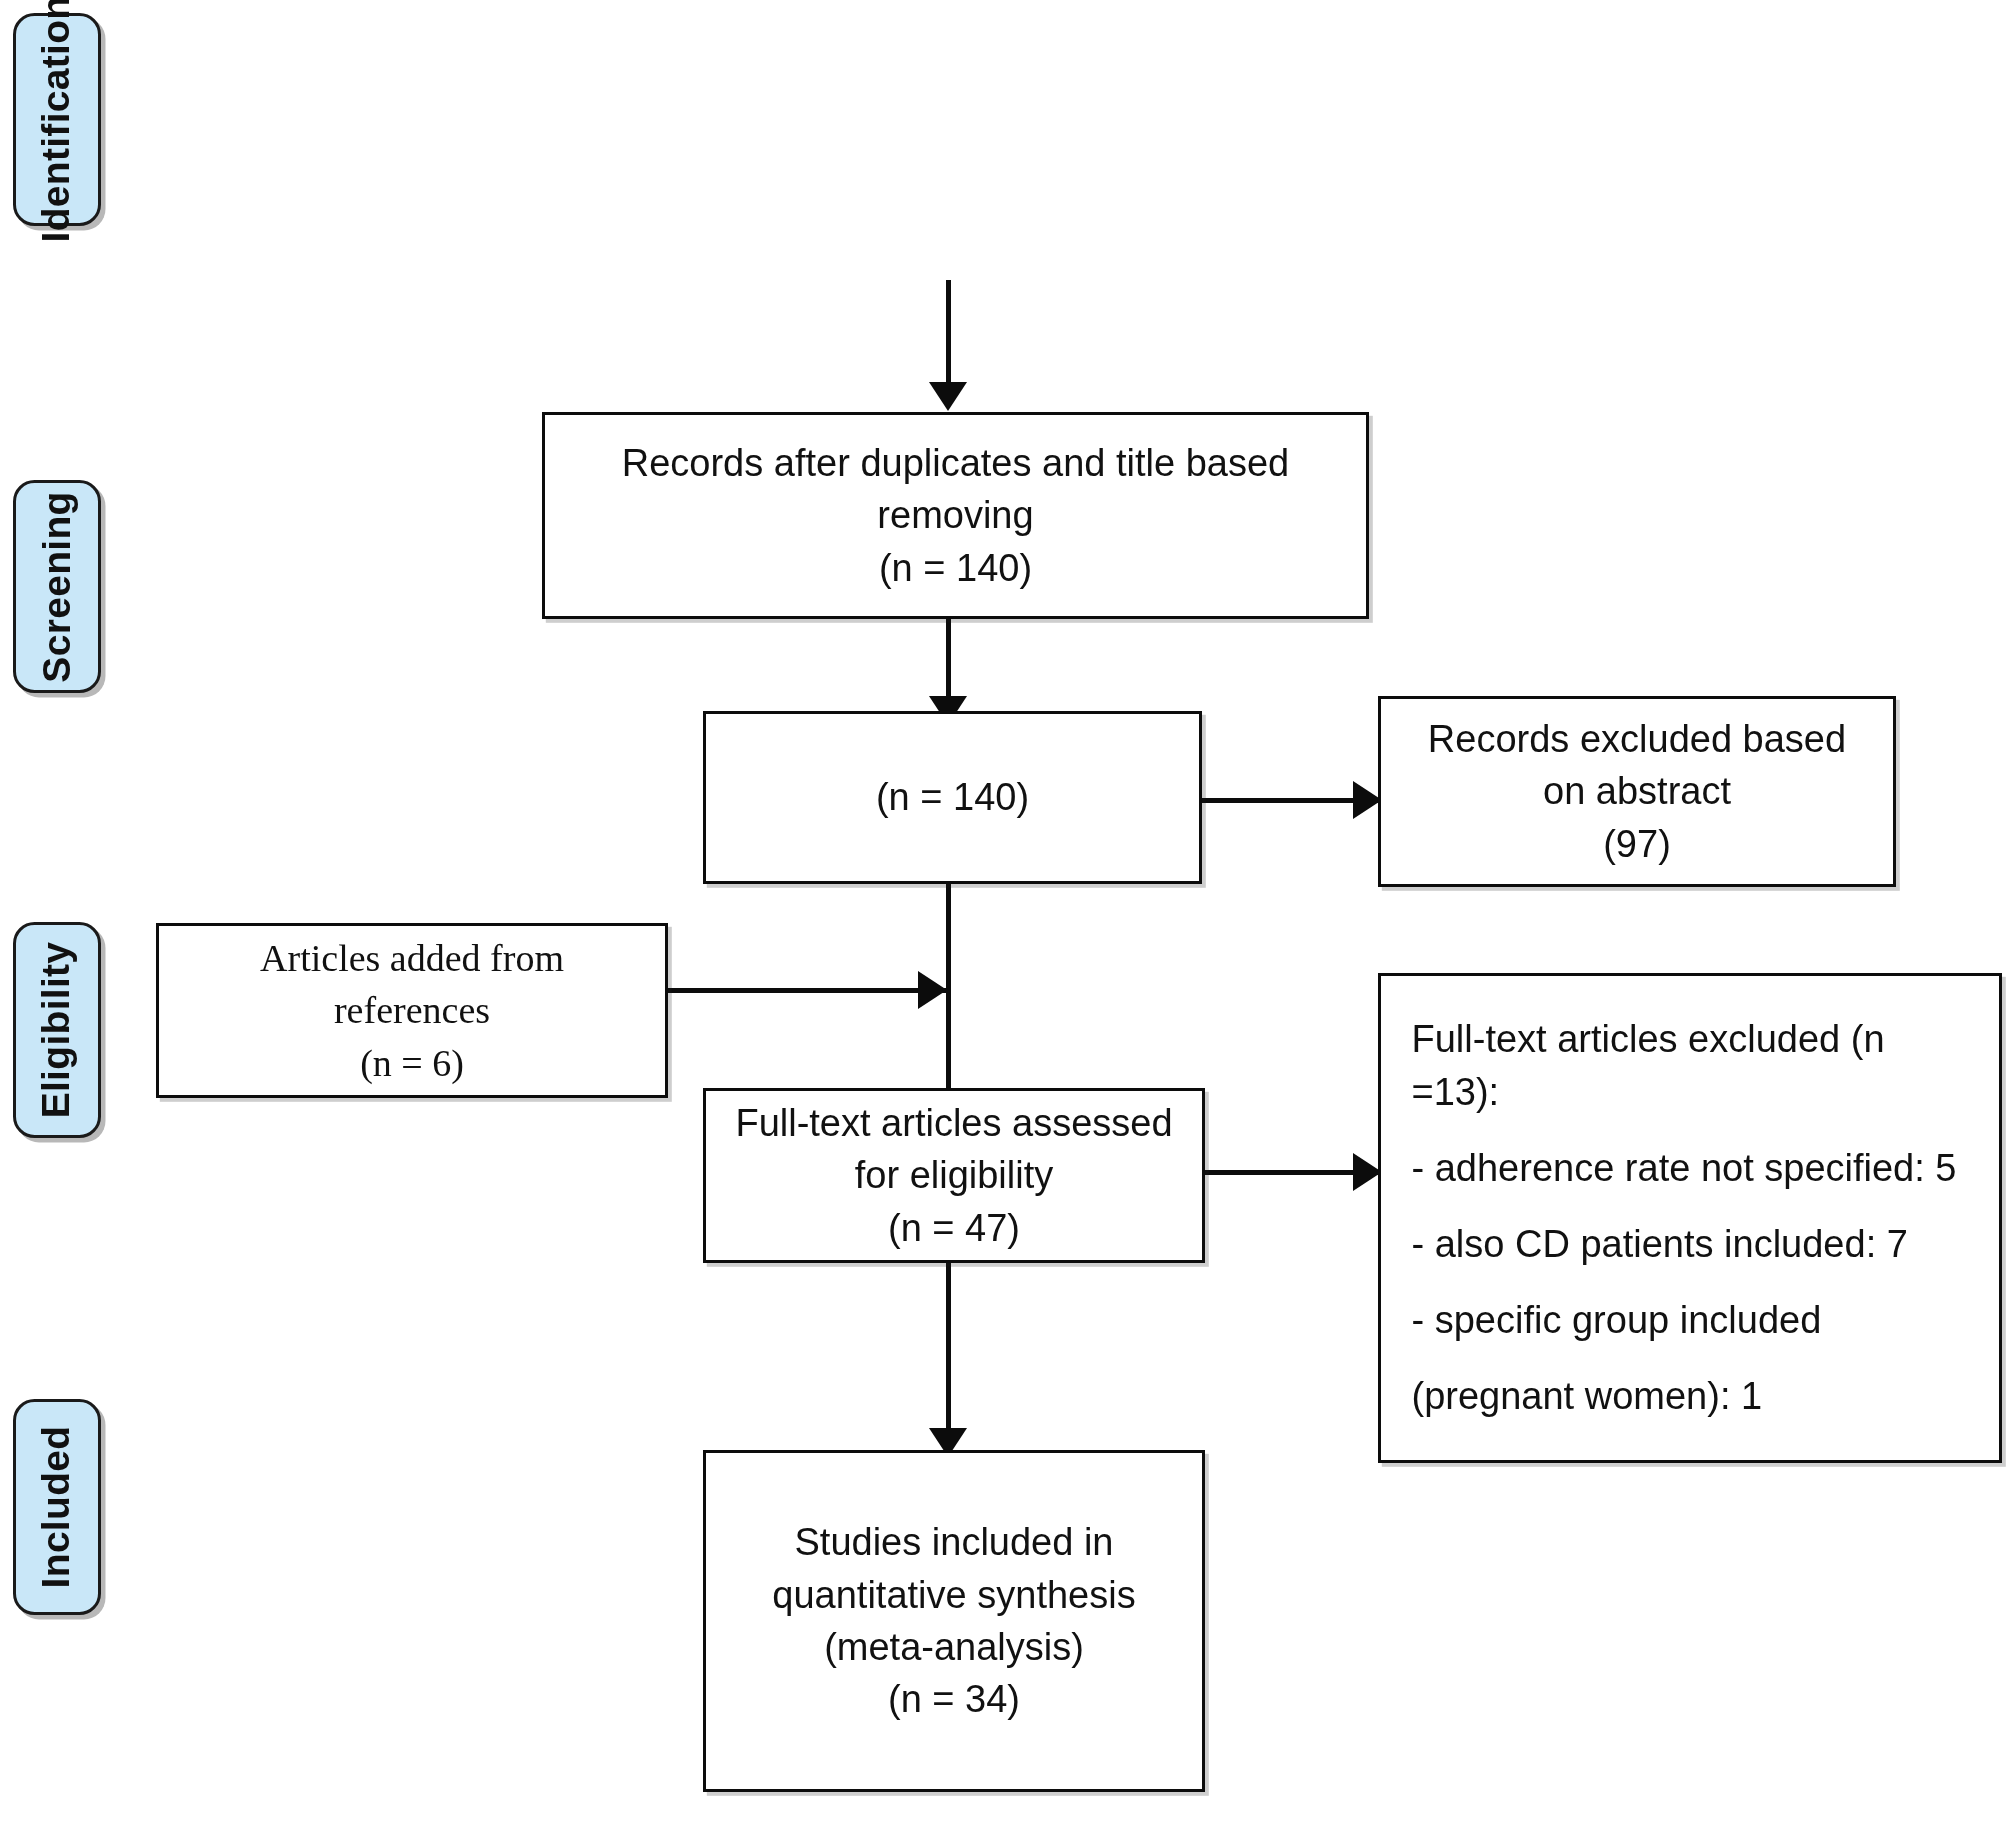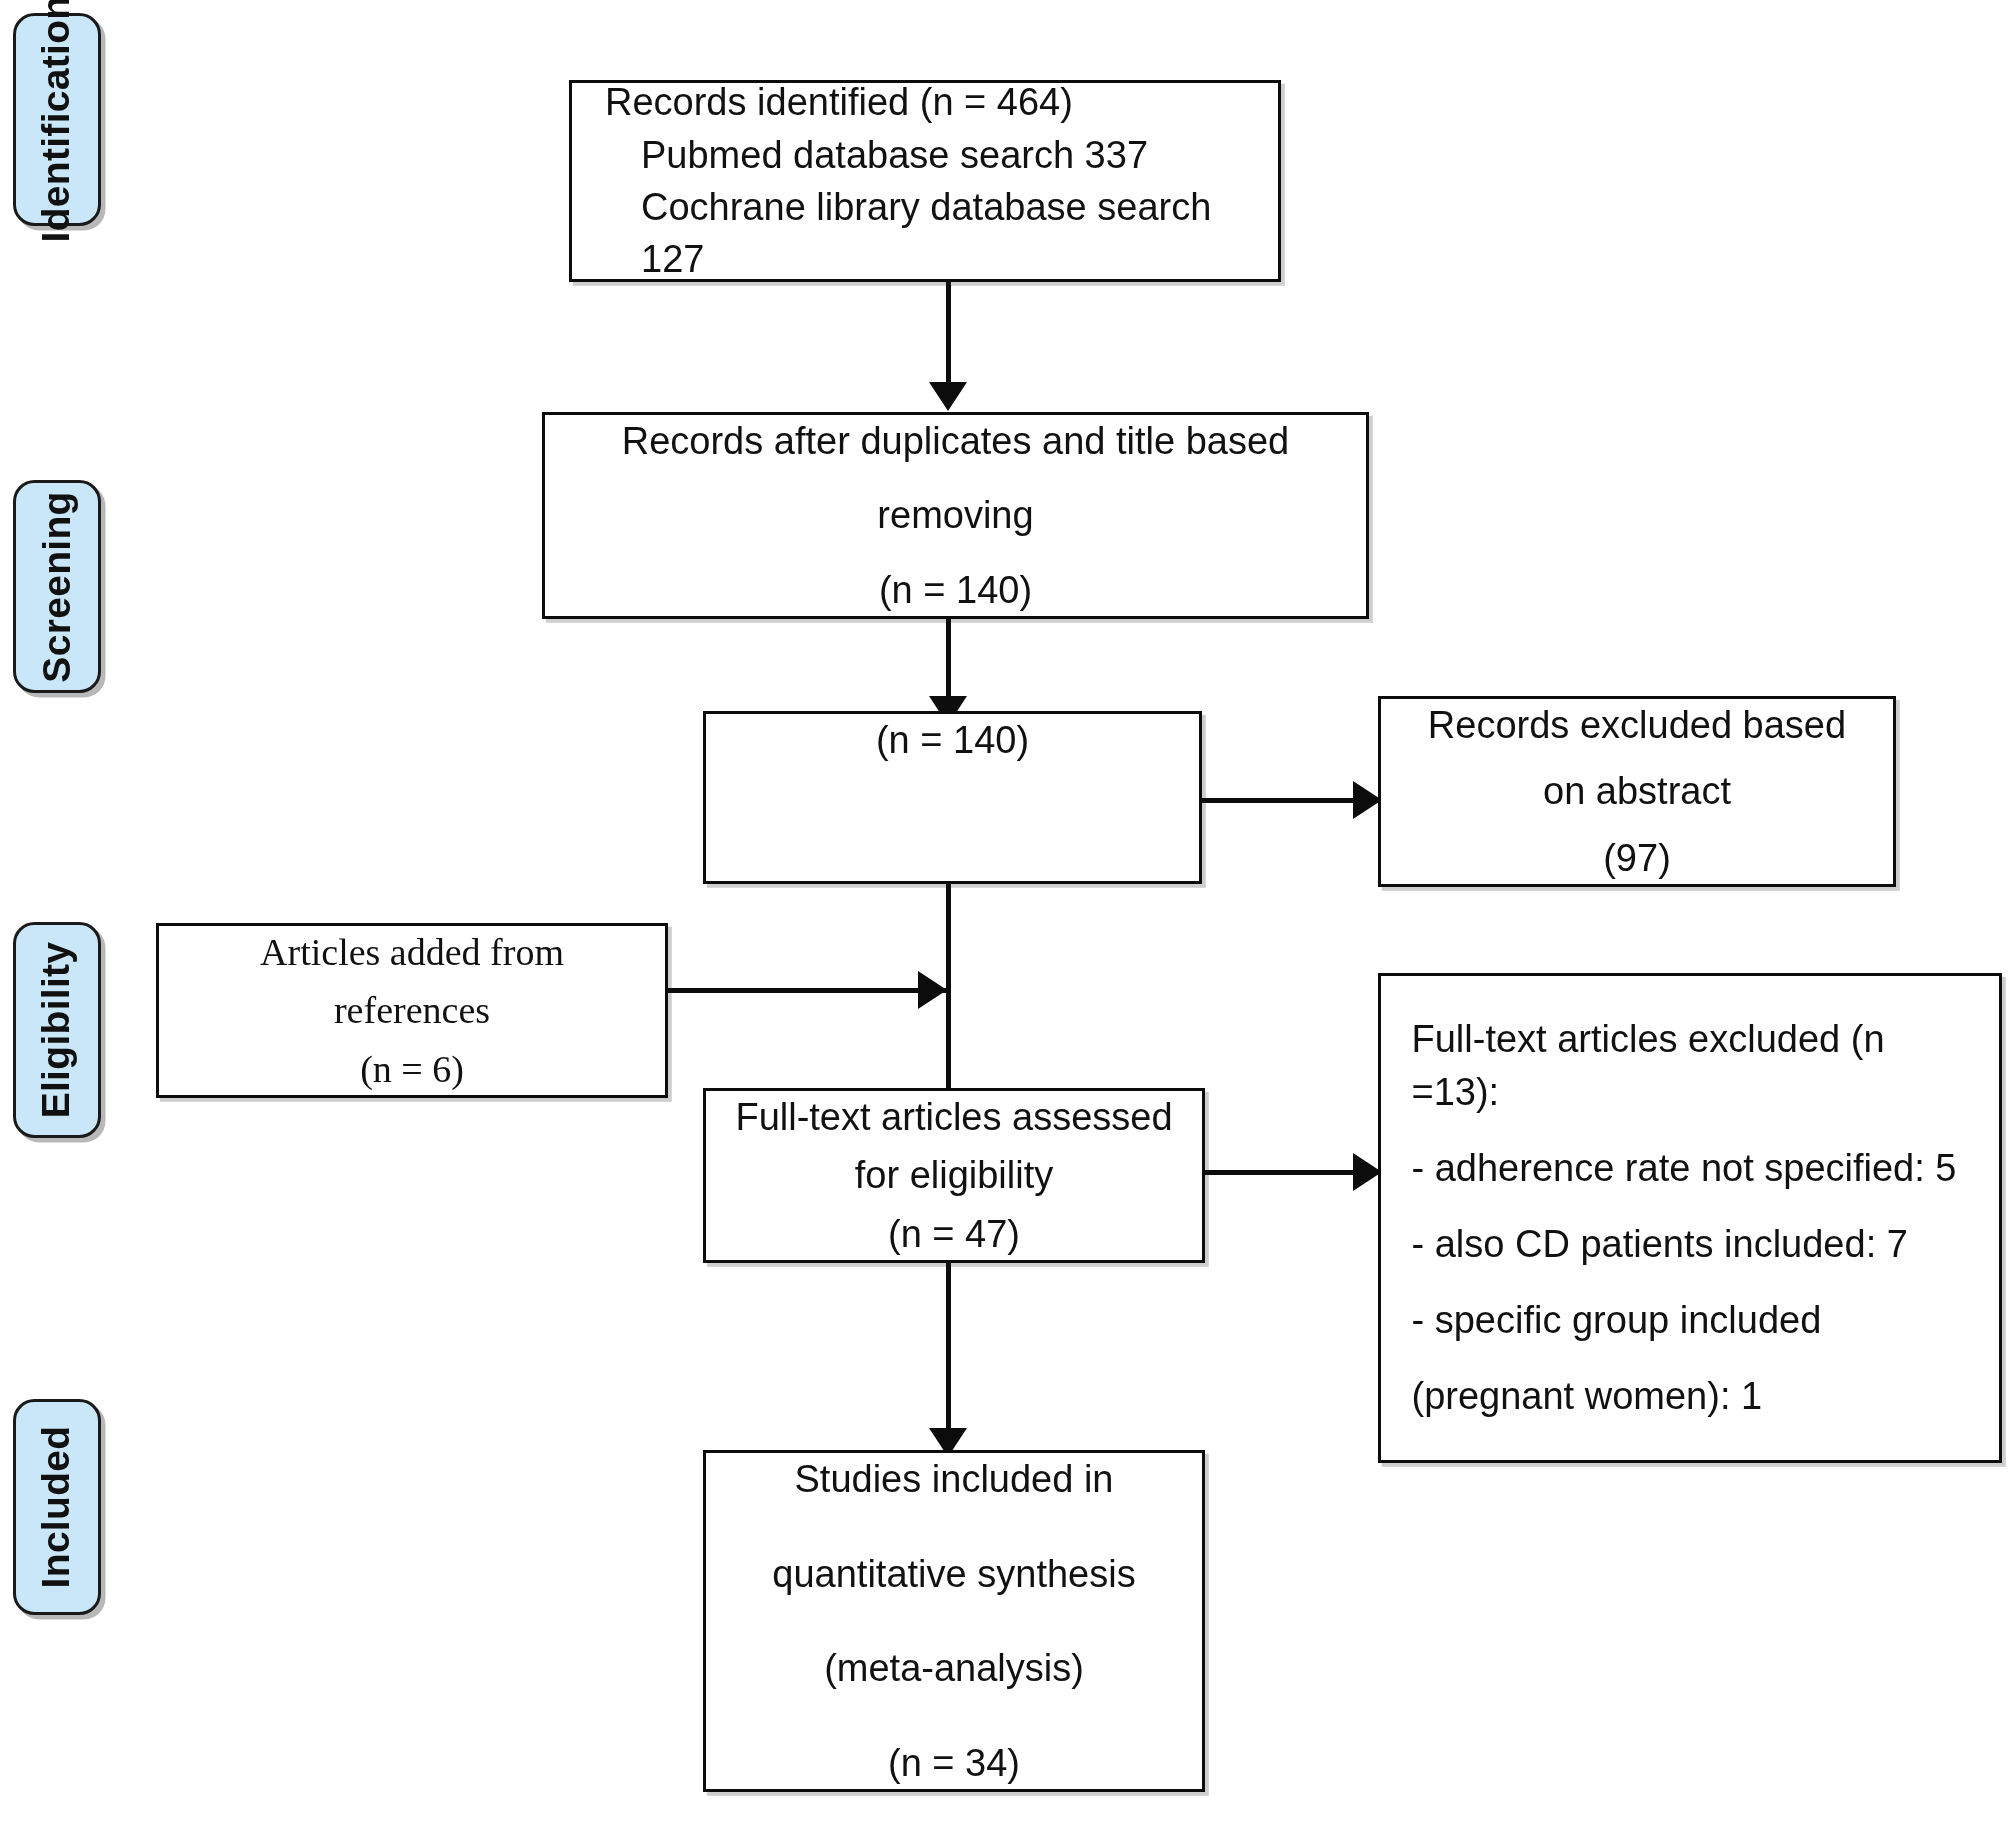--- a/index.html
+++ b/index.html
@@ -48,21 +48,20 @@
     display: flex;
     flex-direction: column;
     justify-content: center;
     color: #111111;
     font-size: 38px;
     line-height: 1.38;
   }
   .flow-box.center-text {
     align-items: center;
     text-align: center;
-    justify-content: space-between;
   }
   .flow-box.left-text {
     align-items: flex-start;
     text-align: left;
     padding-left: 33px;
     padding-right: 12.7px;
   }
   .flow-box .line { display: block; }
   .flow-box .indent { padding-left: 36px; }
 
@@ -138,25 +137,20 @@
 
   <div class="hline" style="left:667px; top:988px; width:283px;"></div>
   <div class="arrow-right" style="left:918px; top:971px;"></div>
 
   <div class="hline" style="left:1205px; top:1170px; width:178px;"></div>
   <div class="arrow-right" style="left:1353px; top:1153px;"></div>
 
   <div class="vline" style="left:946px; top:1263px; height:184px;"></div>
   <div class="arrow-down" style="left:929px; top:1428px;"></div>
 
-  <div class="flow-box left-text" style="left:569px; top:80px; width:712px; height:202px;">
-    <span class="line">Records identified (n = 464)</span>
-    <span class="line indent">Pubmed database search 337</span>
-    <span class="line indent">Cochrane library database search 127</span>
-  </div>
 
   <div class="flow-box center-text" style="left:542px; top:412px; width:827px; height:207px;">
     <span class="line">Records after duplicates and title based</span>
     <span class="line">removing</span>
     <span class="line">(n = 140)</span>
   </div>
 
   <div class="flow-box center-text" style="left:703px; top:711px; width:499px; height:173px;">
     <span class="line">(n = 140)</span>
   </div>

